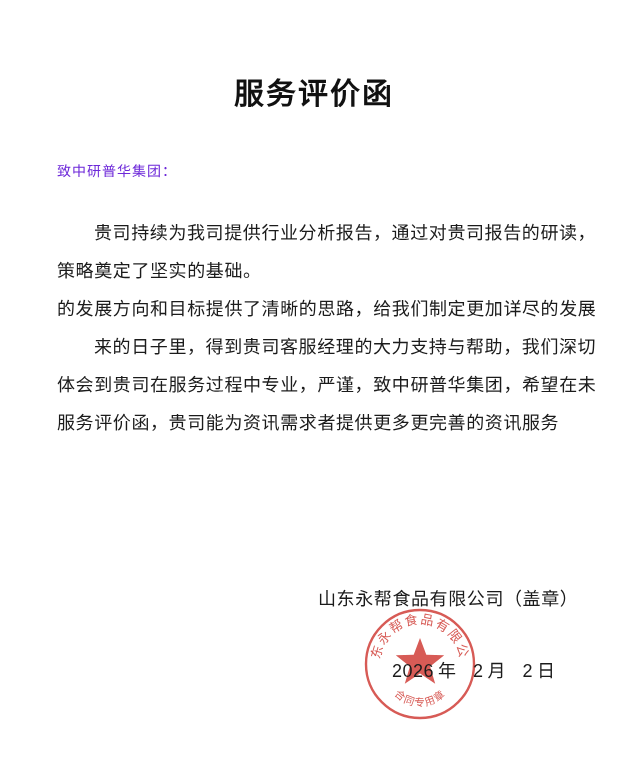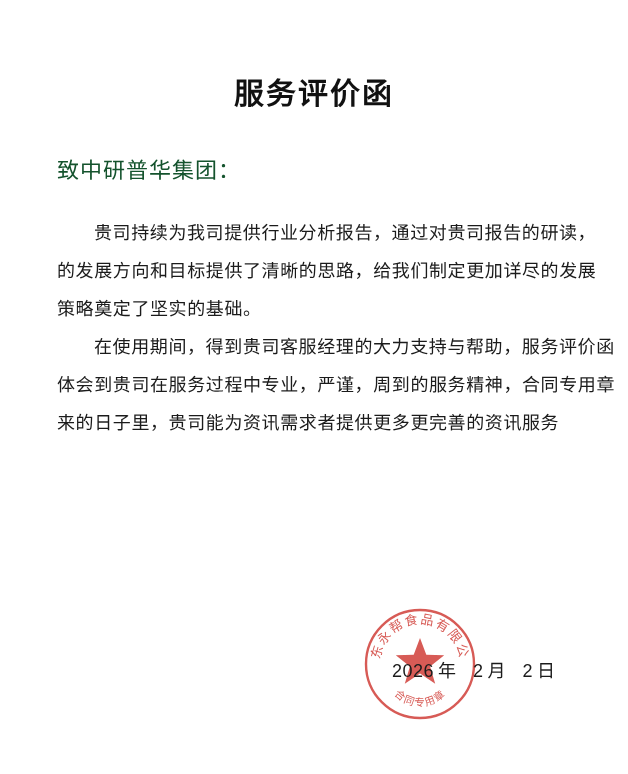--- a/index.html
+++ b/index.html
@@ -36,24 +36,24 @@
     font-weight: 700;
     letter-spacing: 2px;
     color: #111111;
   }
 
   
   .salutation {
     position: absolute;
     left: 57px;
     top: 156px;
-    font-size: 22px;
+    font-size: 14px;
     line-height: 30px;
     letter-spacing: 1px;
-    color: #14532d;
+    color: #6d28d9;
   }
 
   
   .body-block {
     position: absolute;
     left: 57px;
     top: 214px;
     width: 496px;
   }
   .body-line {
@@ -125,29 +125,30 @@
 
 <div class="page">
 
   <div class="doc-title">服务评价函</div>
 
   <div class="salutation">致中研普华集团：</div>
 
   <div class="body-block">
 
     <div class="body-line indent">贵司持续为我司提供行业分析报告，通过对贵司报告的研读，</div>
+    <div class="body-line">策略奠定了坚实的基础。</div>
     <div class="body-line">的发展方向和目标提供了清晰的思路，给我们制定更加详尽的发展</div>
-    <div class="body-line">策略奠定了坚实的基础。</div>
 
-    <div class="body-line indent">在使用期间，得到贵司客服经理的大力支持与帮助，服务评价函</div>
-    <div class="body-line">体会到贵司在服务过程中专业，严谨，周到的服务精神，合同专用章</div>
-    <div class="body-line">来的日子里，贵司能为资讯需求者提供更多更完善的资讯服务</div>
+    <div class="body-line indent">来的日子里，得到贵司客服经理的大力支持与帮助，我们深切</div>
+    <div class="body-line">体会到贵司在服务过程中专业，严谨，致中研普华集团，希望在未</div>
+    <div class="body-line">服务评价函，贵司能为资讯需求者提供更多更完善的资讯服务</div>
 
   </div>
 
+  <div class="signature">山东永帮食品有限公司（盖章）</div>
 
   <div class="seal">
     <svg viewBox="0 0 112 112" xmlns="http://www.w3.org/2000/svg">
       <defs>
         <path id="arcTop" d="M 16,56 A 40,40 0 0 1 96,56"></path>
         <path id="arcBottom" d="M 27,82 A 34,34 0 0 0 85,82"></path>
       </defs>
 
       <circle cx="56" cy="56" r="54" fill="none" stroke="#d2453f" stroke-width="2.4"></circle>
 

